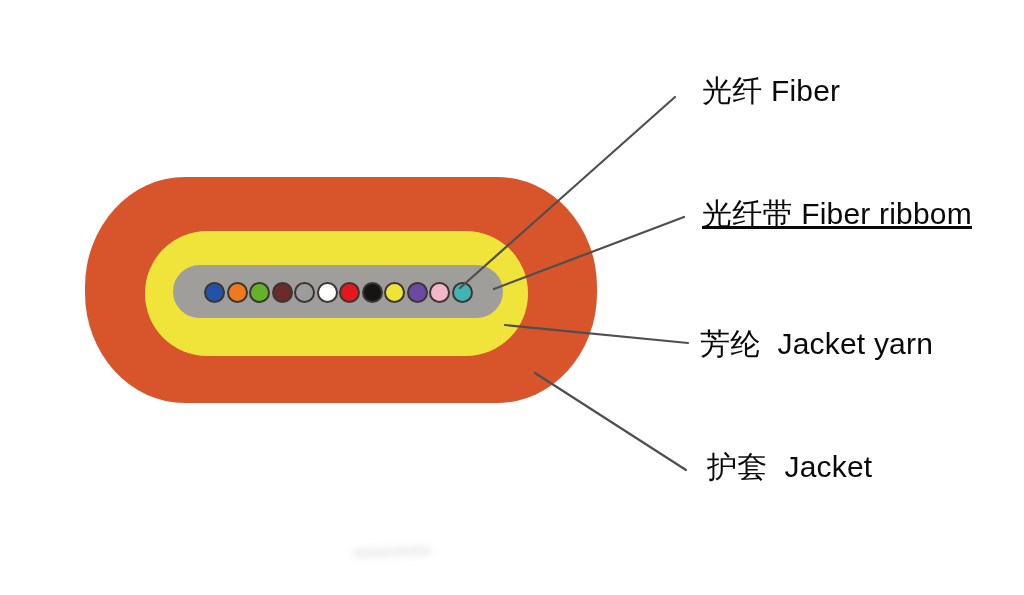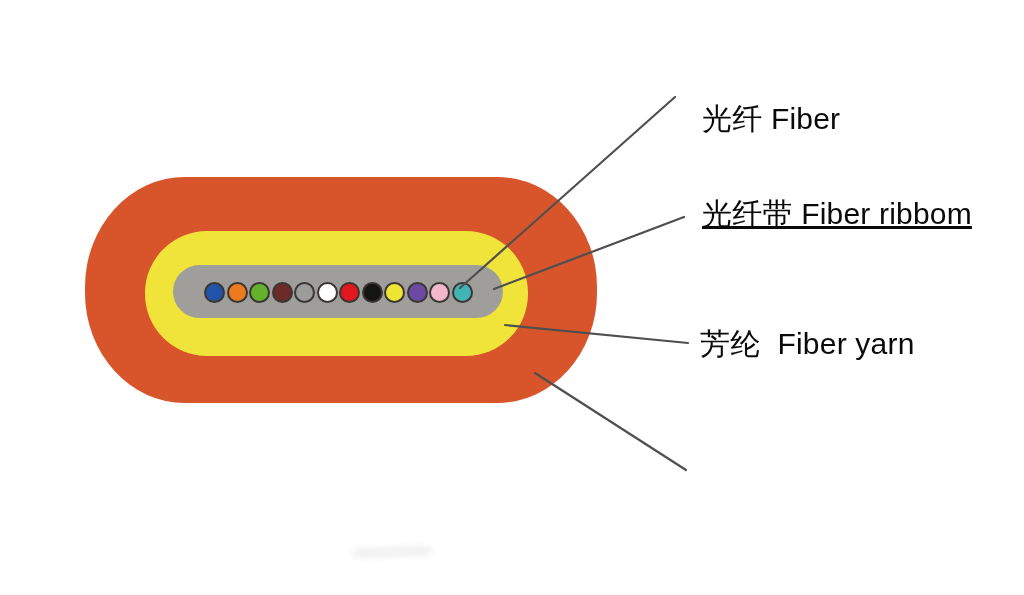--- a/index.html
+++ b/index.html
@@ -49,21 +49,21 @@
   }
   
   .callout {
     position: absolute;
     font-size: 30px;
     line-height: 32px;
     color: #0a0a0a;
     white-space: pre;
     letter-spacing: 0.2px;
   }
-  .callout-fiber       { left: 702px; top: 75px; margin-top: 28px;  }
+  .callout-fiber       { left: 702px; top: 75px;  }
   .callout-ribbon      { left: 702px; top: 198px; text-decoration: underline; }
   .callout-aramid      { left: 700px; top: 328px; }
   .callout-jacket      { left: 707px; top: 451px; }
   
   .smudge {
     position: absolute;
     left: 352px; top: 547px;
     width: 80px; height: 10px;
     background: rgba(120,120,120,0.10);
     filter: blur(3px);
@@ -97,16 +97,17 @@
 
   <svg class="lines-svg" viewBox="0 0 1024 595">
     <line x1="675" y1="97" x2="460" y2="288" stroke-width="2.2" stroke-linecap="round" stroke="#4f4f4f"></line>
     <line x1="684" y1="217" x2="494" y2="289" stroke-width="2.2" stroke-linecap="round" stroke="#4f4f4f"></line>
     <line x1="688" y1="343" x2="505" y2="325" stroke-width="2.2" stroke-linecap="round" stroke="#4f4f4f"></line>
     <line x1="686" y1="470" x2="535" y2="373" stroke-width="2.2" stroke-linecap="round" stroke="#4f4f4f"></line>
   </svg>
 
   <div class="callout callout-fiber">光纤 Fiber</div>
   <div class="callout callout-ribbon">光纤带 Fiber ribbom</div>
-  <div class="callout callout-aramid">芳纶  Fiber yarn</div>
+  <div class="callout callout-aramid">芳纶  Jacket yarn</div>
+  <div class="callout callout-jacket">护套  Jacket</div>
 
   <div class="smudge"></div>
 </div>
 
 </body></html>

